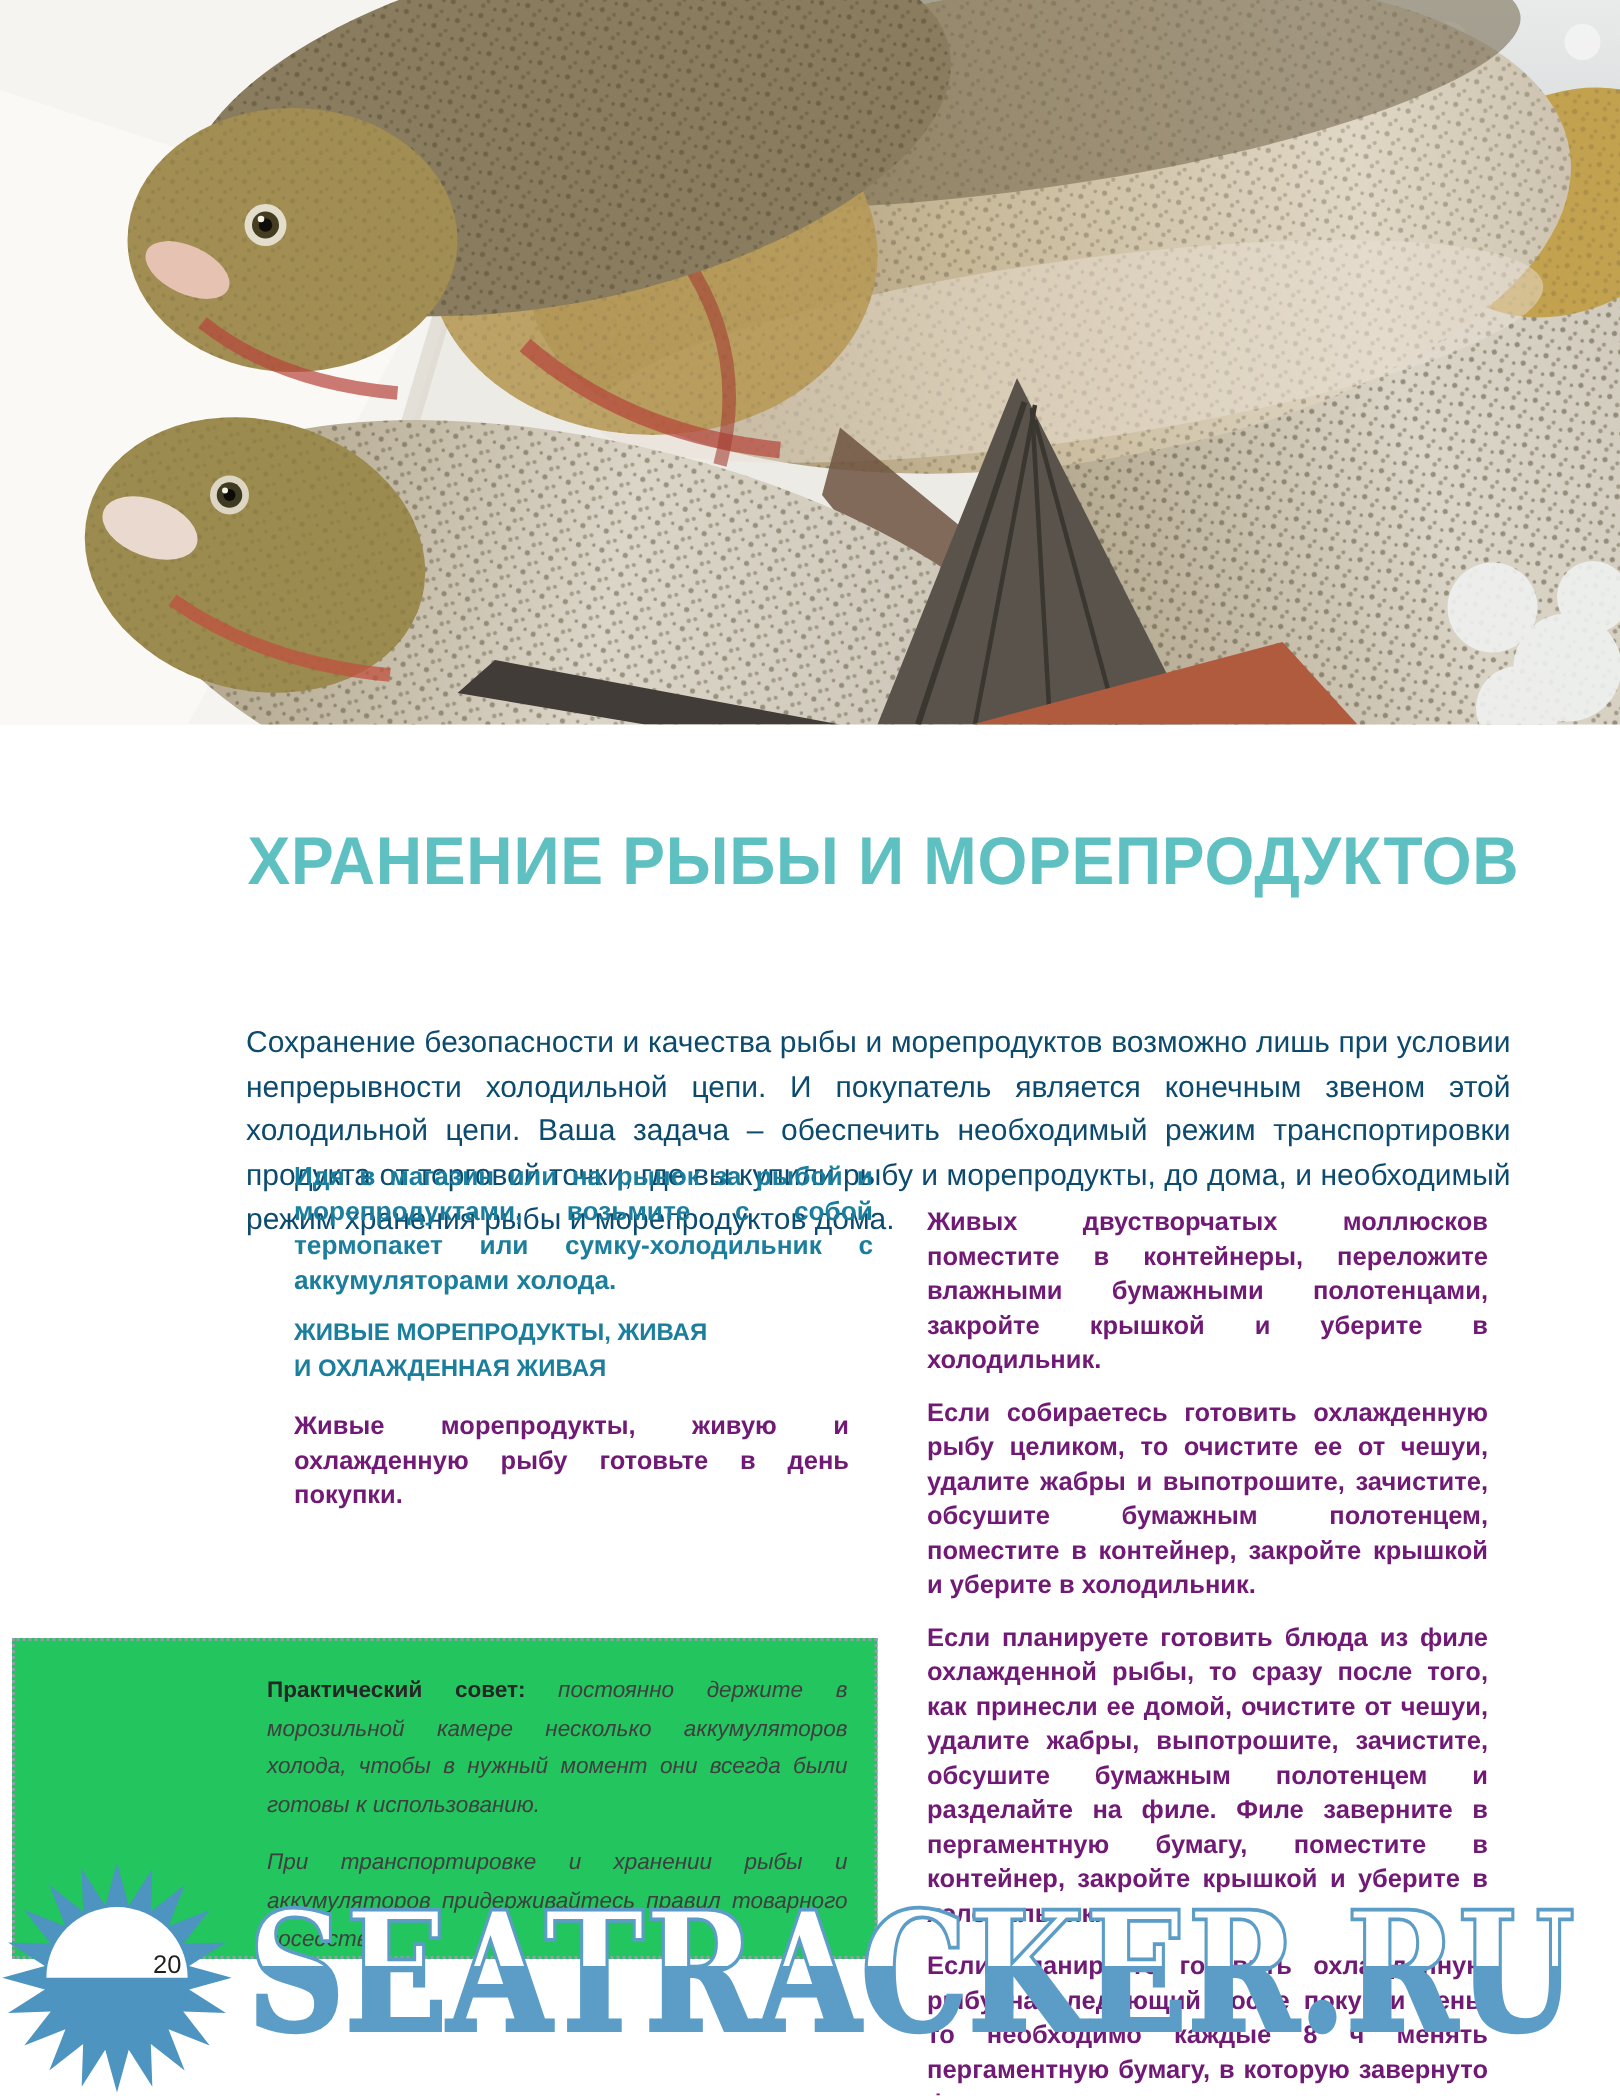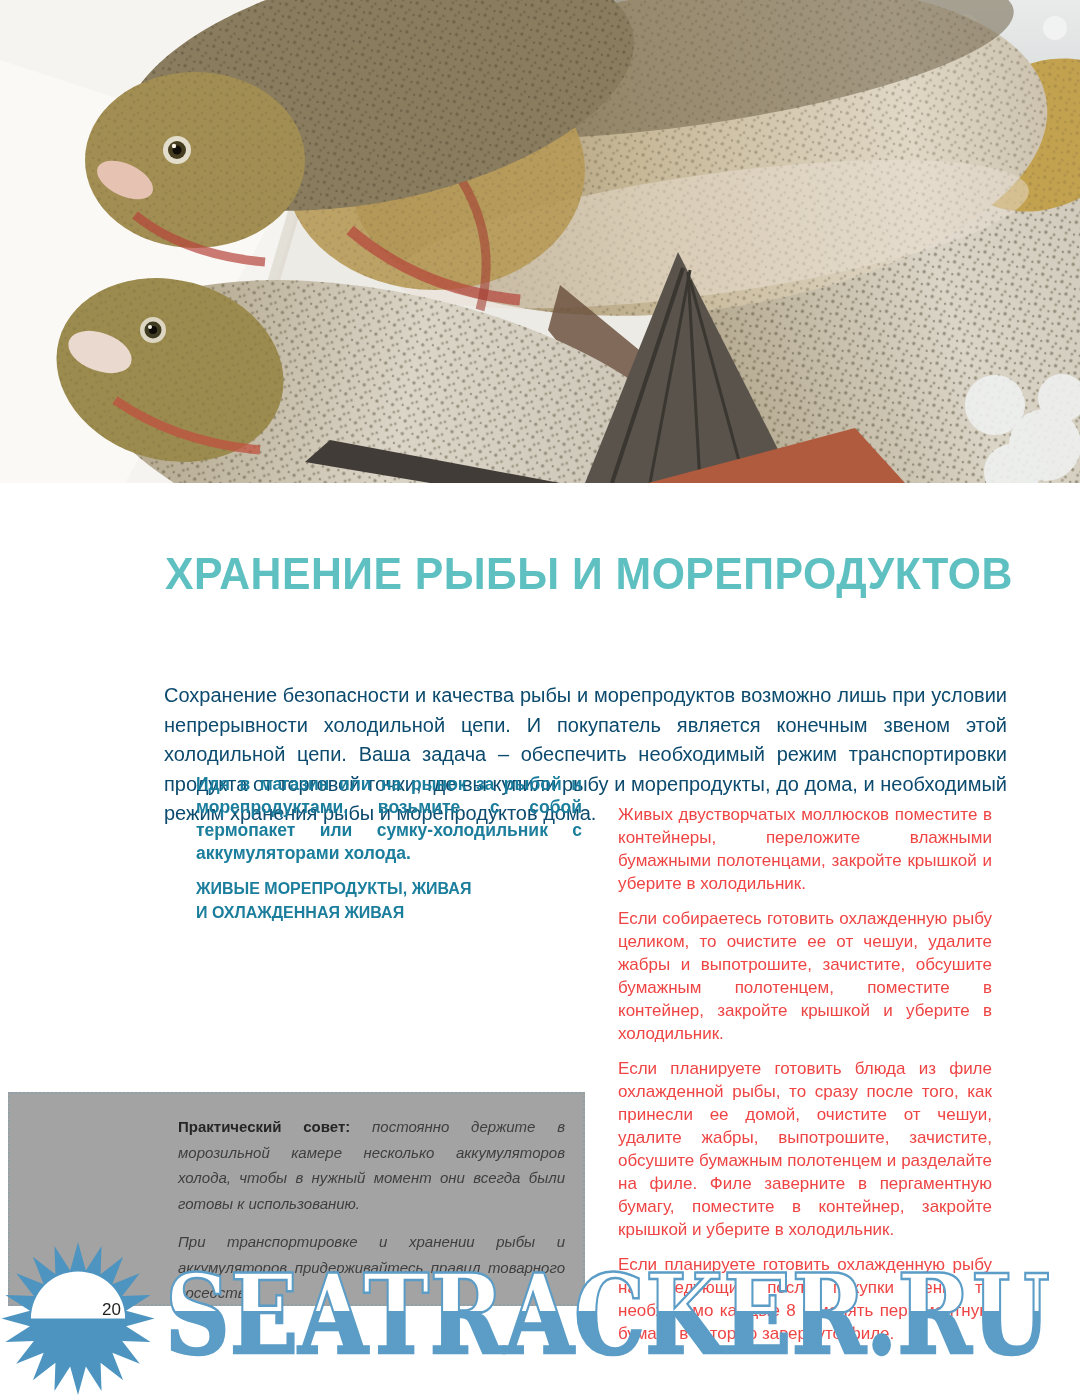--- a/index.html
+++ b/index.html
@@ -9,23 +9,23 @@
   .heading{position:absolute;left:165px;top:518px;font-size:45px;font-weight:bold;
            color:#5fc0c1;white-space:nowrap;transform:scaleX(.95);transform-origin:0 0;
            letter-spacing:.5px;}
   .intro{position:absolute;left:164px;top:633px;width:843px;font-size:20px;line-height:29.5px;
          color:#0c4a6e;text-align:justify;margin-top:48px;}
   .col-left{position:absolute;left:196px;top:773px;width:386px;}
   .col-right{position:absolute;left:618px;top:803px;width:390px;}
   .lead{font-size:17.5px;line-height:23px;font-weight:bold;color:#1c7e9d;
         text-align:justify;margin:0 0 12px 0;}
   .subhead{font-size:16px;line-height:24px;font-weight:bold;color:#1c7e9d;margin:0 0 14px 0;}
-  .body-p{font-size:17px;line-height:23px;color:#ef4444;text-align:justify;margin:0 16px 12px 0;}
+  .body-p{font-size:17px;line-height:23px;color:#701a75;text-align:justify;margin:0 16px 12px 0;font-weight:bold;}
   .tipbox{position:absolute;left:8px;top:1092px;width:577px;height:214px;box-sizing:border-box;
-          background:#a3a3a3;border:2px dotted #8fa0a6;padding:20px 18px 0 168px;}
+          background:#22c55e;border:2px dotted #8fa0a6;padding:20px 18px 0 168px;}
   .tip-p{font-size:15px;line-height:25.5px;color:#3f3f3f;font-style:italic;
          text-align:justify;margin:0 0 13px 0;}
   .tip-label{font-style:normal;font-weight:bold;color:#262626;}
   .watermark{position:absolute;left:165px;top:1255px;display:block;}
   .sun{position:absolute;left:-2px;top:1240px;display:block;}
   .pagenum{position:absolute;left:102px;top:1300px;font-size:17px;color:#1f1f1f;}
 </style>
 </head>
 <body>
 
@@ -149,20 +149,21 @@
   </svg>
 
   <h1 class="heading">ХРАНЕНИЕ РЫБЫ И МОРЕПРОДУКТОВ</h1>
 
   <p class="intro">Сохранение безопасности и качества рыбы и морепродуктов возможно лишь при условии непрерывности холодильной цепи. И покупатель является конечным звеном этой холодильной цепи. Ваша задача – обеспечить необходимый режим транспортировки продукта от торговой точки, где вы купили рыбу и морепродукты, до дома, и необходимый режим хранения рыбы и морепродуктов дома.</p>
 
   <div class="col-left">
     <p class="lead">Идя в магазин или на рынок за рыбой и морепродуктами, возьмите с собой термопакет или сумку-холодильник с аккумуляторами холода.</p>
     <h2 class="subhead"><span>ЖИВЫЕ МОРЕПРОДУКТЫ, ЖИВАЯ</span><br>
       <span>И ОХЛАЖДЕННАЯ ЖИВАЯ</span></h2>
+    <p class="body-p">Живые морепродукты, живую и охлажденную рыбу готовьте в день покупки.</p>
   </div>
 
   <div class="col-right">
     <p class="body-p">Живых двустворчатых моллюсков поместите в контейнеры, переложите влажными бумажными полотенцами, закройте крышкой и уберите в холодильник.</p>
     <p class="body-p">Если собираетесь готовить охлажденную рыбу целиком, то очистите ее от чешуи, удалите жабры и выпотрошите, зачистите, обсушите бумажным полотенцем, поместите в контейнер, закройте крышкой и уберите в холодильник.</p>
     <p class="body-p">Если планируете готовить блюда из филе охлажденной рыбы, то сразу после того, как принесли ее домой, очистите от чешуи, удалите жабры, выпотрошите, зачистите, обсушите бумажным полотенцем и разделайте на филе. Филе заверните в пергаментную бумагу, поместите в контейнер, закройте крышкой и уберите в холодильник.</p>
     <p class="body-p">Если планируете готовить охлажденную рыбу на следующий после покупки день, то необходимо каждые 8 ч менять пергаментную бумагу, в которую завернуто филе.</p>
   </div>
 
   <div class="tipbox">

